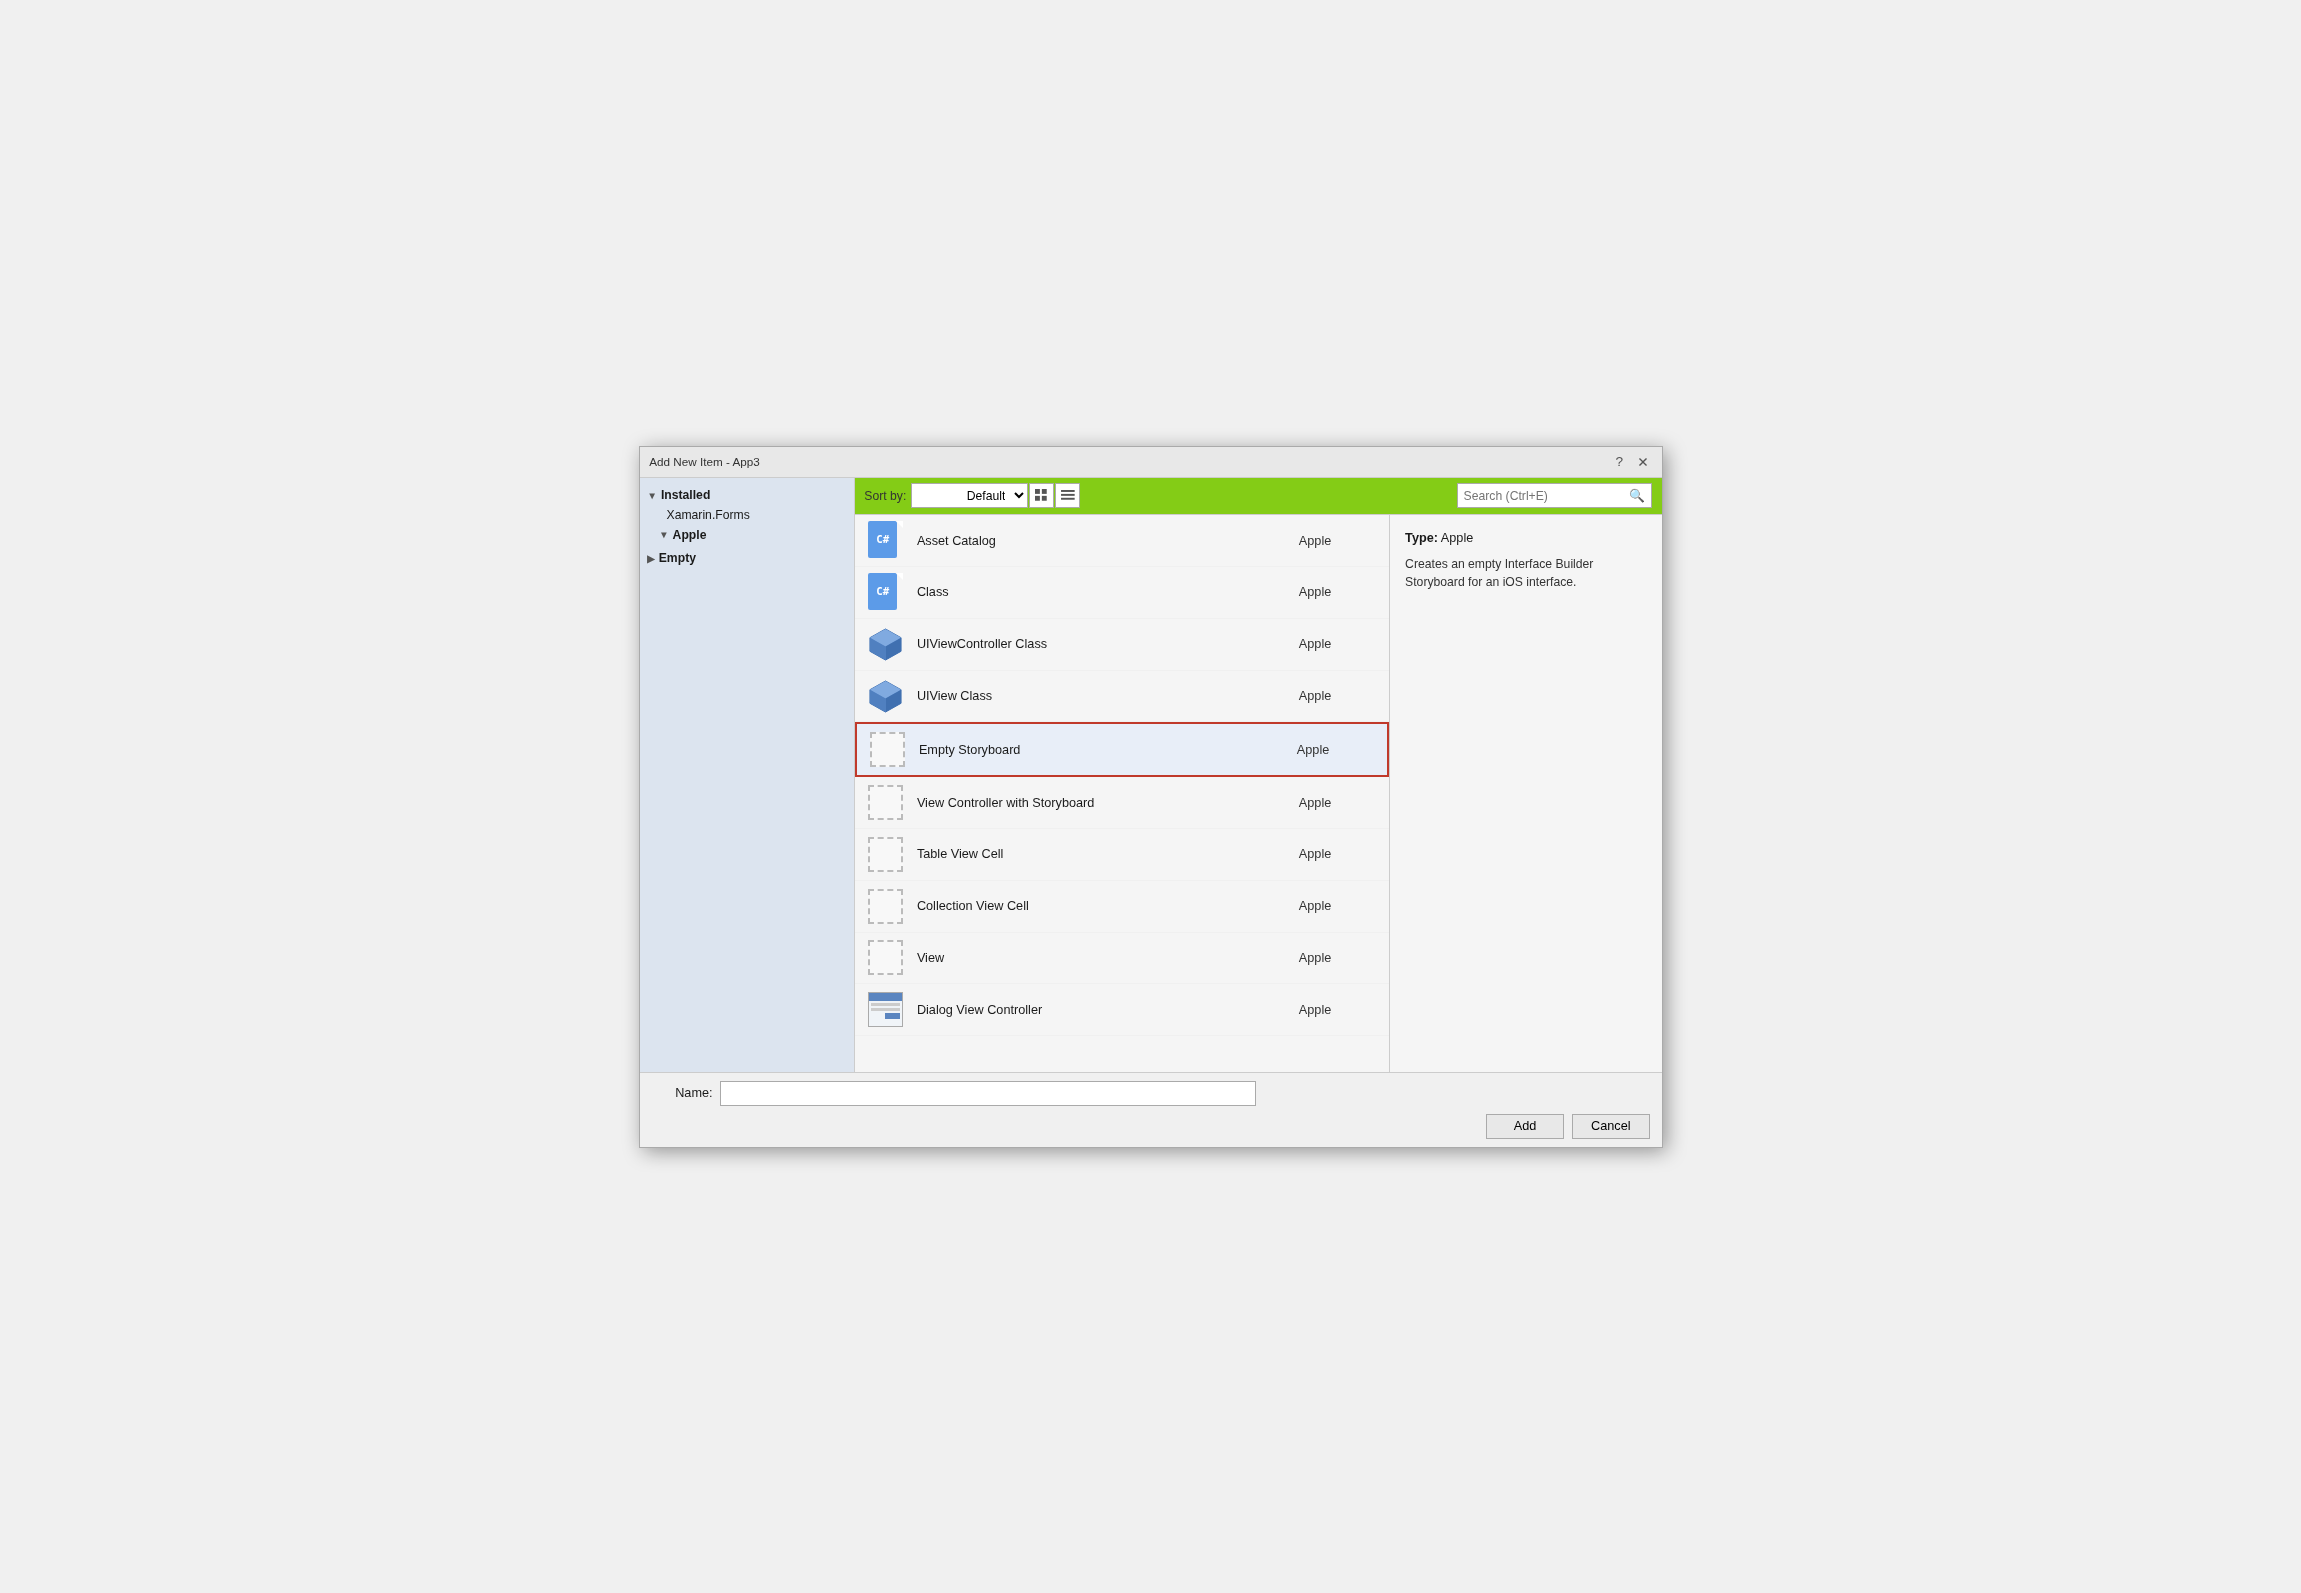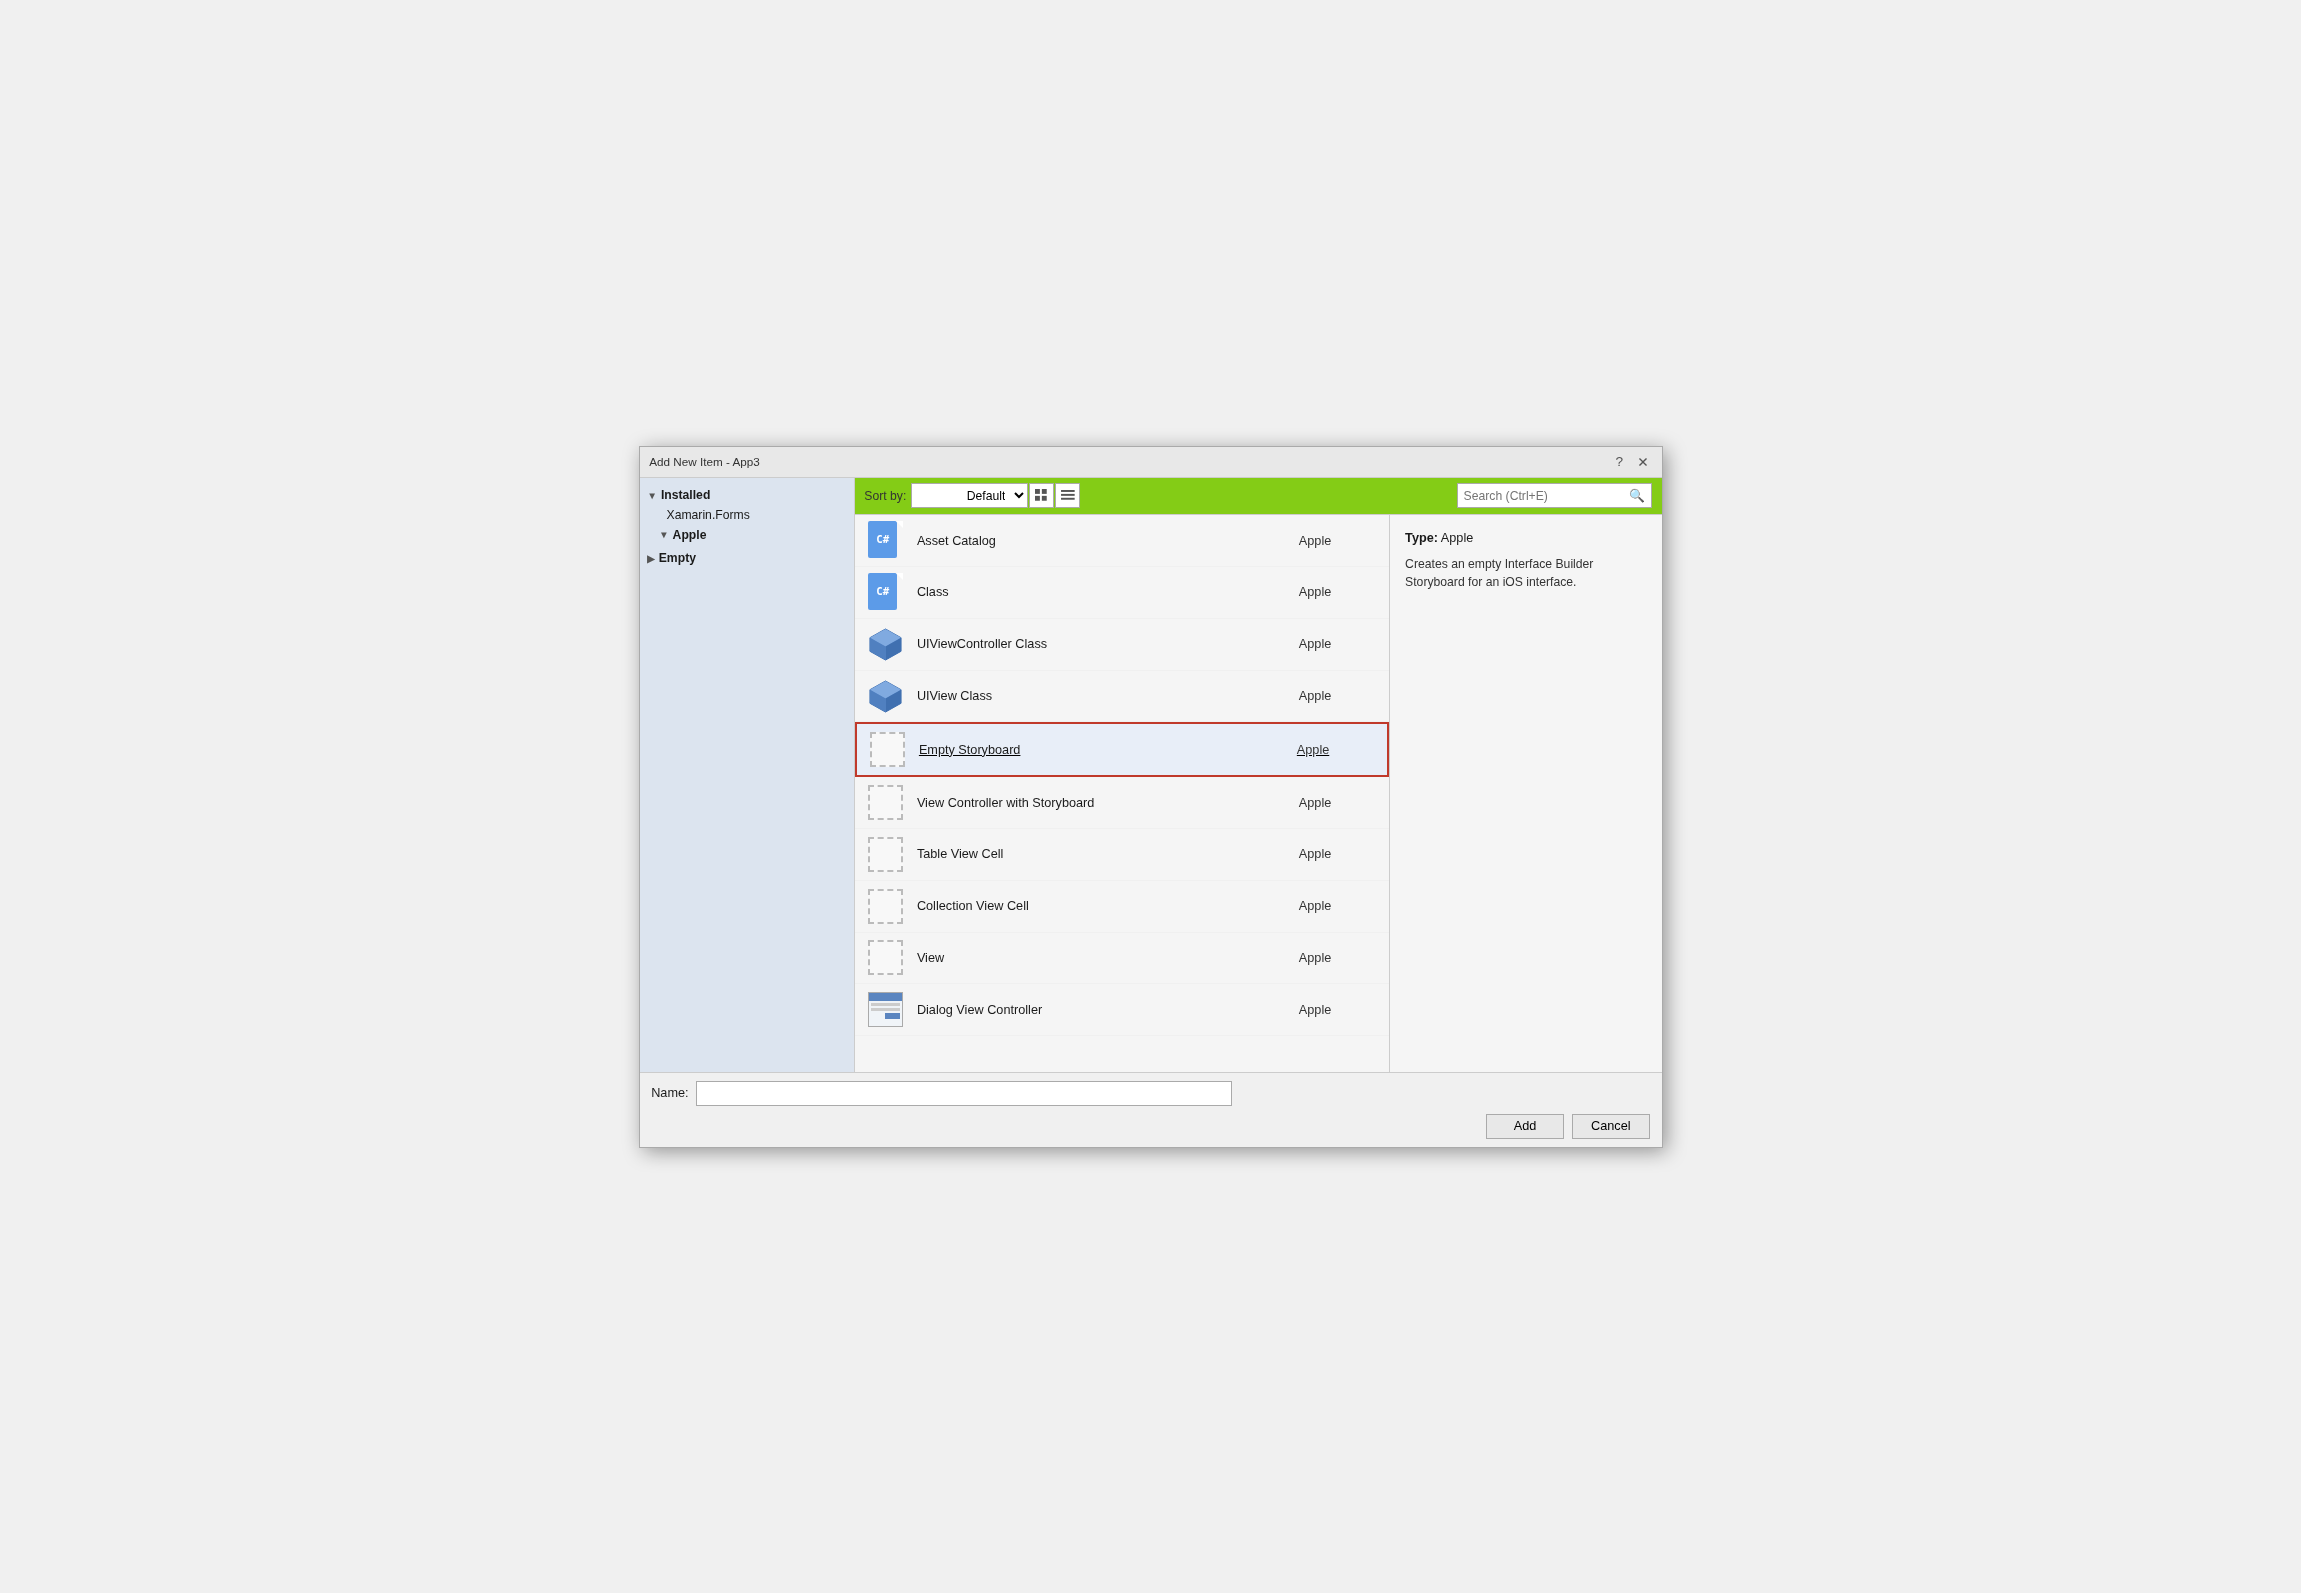--- a/index.html
+++ b/index.html
@@ -170,21 +170,20 @@
       display: flex;
       align-items: center;
       padding: 5.9px 11.7px;
       border-bottom: 1px solid #f0f0f0;
       cursor: pointer;
       min-height: 51px;
     }
     .item-row.selected {
       background: #e8eef8;
       border: 2px solid #c0392b;
-      text-decoration: underline;
     }
     .item-icon {
       width: 39px;
       height: 39px;
       margin-right: 11.7px;
       flex-shrink: 0;
       display: flex;
       align-items: center;
       justify-content: center;
     }
@@ -228,20 +227,21 @@
     }
     .name-row {
       display: flex;
       align-items: center;
       gap: 7.8px;
     }
     .name-label {
       font-size: 12.7px;
       color: #1a1a1a;
       white-space: nowrap;
+      margin-left: 24px;
     }
     .name-input {
       flex: 1;
       height: 25px;
       border: 1px solid #aaa;
       background: #fff;
       padding: 0 5.9px;
       font-size: 12.7px;
       outline: none;
       max-width: 536px;

